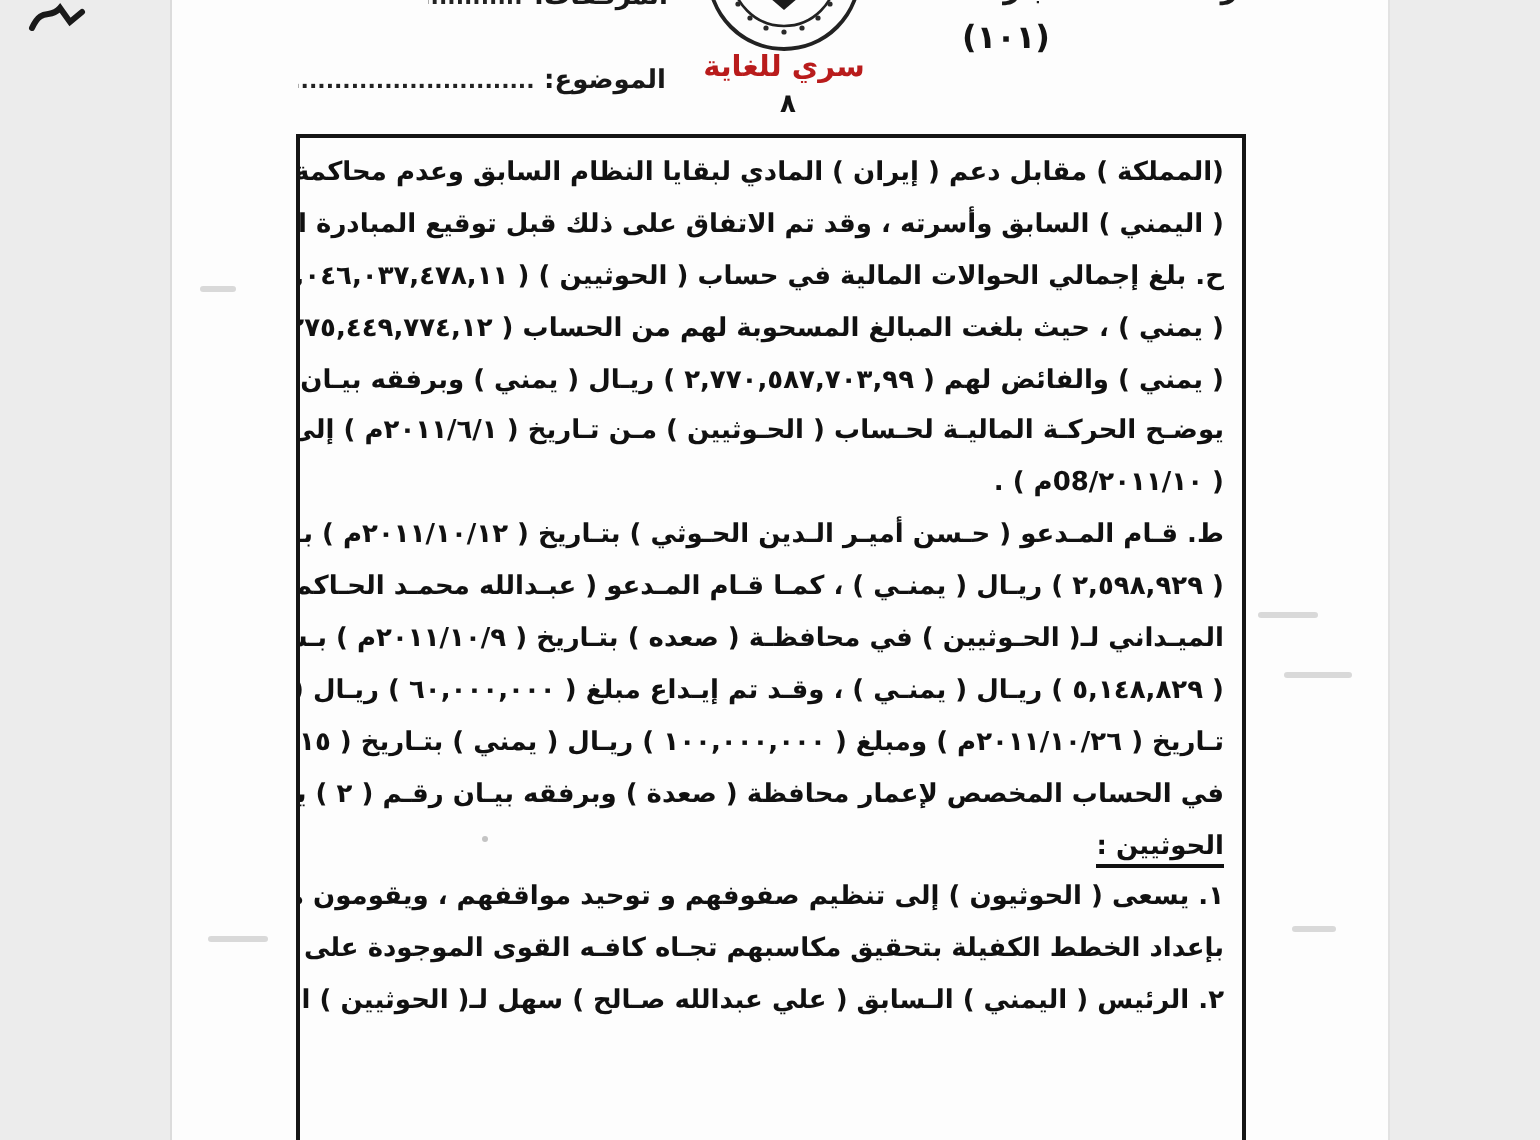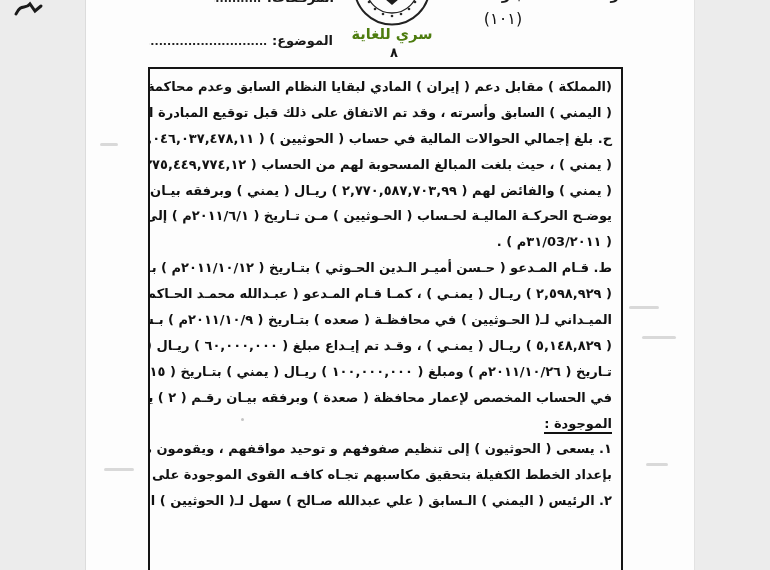--- a/index.html
+++ b/index.html
@@ -11,31 +11,31 @@
   .stage{position:absolute;inset:0;overflow:hidden;}
   .page{
     position:absolute;left:85px;top:0;width:608px;height:570px;
     background:#fdfdfd;
     border-left:1px solid #dcdcdc;border-right:1px solid #e2e2e2;
   }
   
   .seal{position:absolute;left:266px;top:-53px;width:80px;height:80px;}
   .classification{
     position:absolute;left:256px;top:26px;width:100px;
-    text-align:center;font-size:14.5px;font-weight:bold;color:#4d7c0f;
+    text-align:center;font-size:14.5px;font-weight:bold;color:#b91c1c;
     direction:rtl;letter-spacing:0.5px;
   }
   .letterhead-cut{
     position:absolute;left:345px;top:-15px;width:190px;height:22px;
     direction:rtl;text-align:center;font-size:15px;font-weight:bold;color:#1a1a1a;
     white-space:nowrap;
   }
   .serial{
     position:absolute;left:385px;top:9px;width:64px;
-    text-align:center;font-size:16px;font-weight:normal;color:#141414;
+    text-align:center;font-size:16px;font-weight:bold;color:#141414;
   }
   .leader-row{
     position:absolute;direction:rtl;color:#181818;font-weight:bold;
     white-space:nowrap;overflow:hidden;
   }
   .leader-row .lbl{font-size:13px;margin-top:18px;}
   .leader-row .dots{font-size:11px;letter-spacing:1px;color:#222;}
   .attachments-row{left:128px;top:-13px;width:120px;height:21px;}
   .subject-row{left:63px;top:32px;width:184px;height:21px;font-size:13.5px;}
   .page-number{
@@ -107,29 +107,29 @@
 
     <div class="page-number">٨</div>
 
     <div class="textbox">
       <div class="line full">(المملكة ) مقابل دعم ( إيران ) المادي لبقايا النظام السابق وعدم محاكمة الـرئيس</div>
       <div class="line full">( اليمني ) السابق وأسرته ، وقد تم الاتفاق على ذلك قبل توقيع المبادرة الخليجية .</div>
       <div class="line full">ح. بلغ إجمالي الحوالات المالية في حساب ( الحوثيين ) ( ٦,٠٤٦,٠٣٧,٤٧٨,١١ ) ريـال</div>
       <div class="line full">( يمني ) ، حيث بلغت المبالغ المسحوبة لهم من الحساب ( ٣,٢٧٥,٤٤٩,٧٧٤,١٢ ) ريـال</div>
       <div class="line full">( يمني ) والفائض لهم ( ٢,٧٧٠,٥٨٧,٧٠٣,٩٩ ) ريـال ( يمني ) وبرفقه بيـان رقـم ( ١ )</div>
       <div class="line full">يوضـح الحركـة الماليـة لحـساب ( الحـوثيين ) مـن تـاريخ ( ٢٠١١/٦/١م ) إلى تـاريخ</div>
-      <div class="line short">( ٢٠١١/03/٣١م ) .</div>
+      <div class="line short">( ٢٠١١/١٠/08م ) .</div>
       <div class="line full">ط. قـام المـدعو ( حـسن أميـر الـدين الحـوثي ) بتـاريخ ( ٢٠١١/١٠/١٢م ) بـسحب مبلـغ</div>
       <div class="line full">( ٢,٥٩٨,٩٢٩ ) ريـال ( يمنـي ) ، كمـا قـام المـدعو ( عبـدالله محمـد الحـاكم ) القائـد</div>
       <div class="line full">الميـداني لـ( الحـوثيين ) في محافظـة ( صعده ) بتـاريخ ( ٢٠١١/١٠/٩م ) بـسحب مبلـغ</div>
       <div class="line full">( ٥,١٤٨,٨٢٩ ) ريـال ( يمنـي ) ، وقـد تم إيـداع مبلغ ( ٦٠,٠٠٠,٠٠٠ ) ريـال ( يمني ) في</div>
       <div class="line full">تـاريخ ( ٢٠١١/١٠/٢٦م ) ومبلغ ( ١٠٠,٠٠٠,٠٠٠ ) ريـال ( يمني ) بتـاريخ ( ٢٠١١/١١/١٥م )</div>
       <div class="line full">في الحساب المخصص لإعمار محافظة ( صعدة ) وبرفقه بيـان رقـم ( ٢ ) يوضح الحركة</div>
       <div class="line short heading">
-        <span>الموجودة :</span>
+        <span>الحوثيين :</span>
       </div>
       <div class="line full">١. يسعى ( الحوثيون ) إلى تنظيم صفوفهم و توحيد مواقفهم ، ويقومون من أجل ذلـك</div>
       <div class="line full">بإعداد الخطط الكفيلة بتحقيق مكاسبهم تجـاه كافـه القوى الموجودة على الـساحة</div>
       <div class="line full">٢. الرئيس ( اليمني ) الـسابق ( علي عبدالله صـالح ) سهل لـ( الحوثيين ) الوصول إلى</div>
     </div>
 
     <div class="smudge" style="left:14px;top:143px;width:18px;height:3px;"></div>
     <div class="smudge" style="left:543px;top:306px;width:30px;height:3px;"></div>
     <div class="smudge" style="left:556px;top:336px;width:34px;height:3px;"></div>
     <div class="smudge" style="left:18px;top:468px;width:30px;height:3px;"></div>

